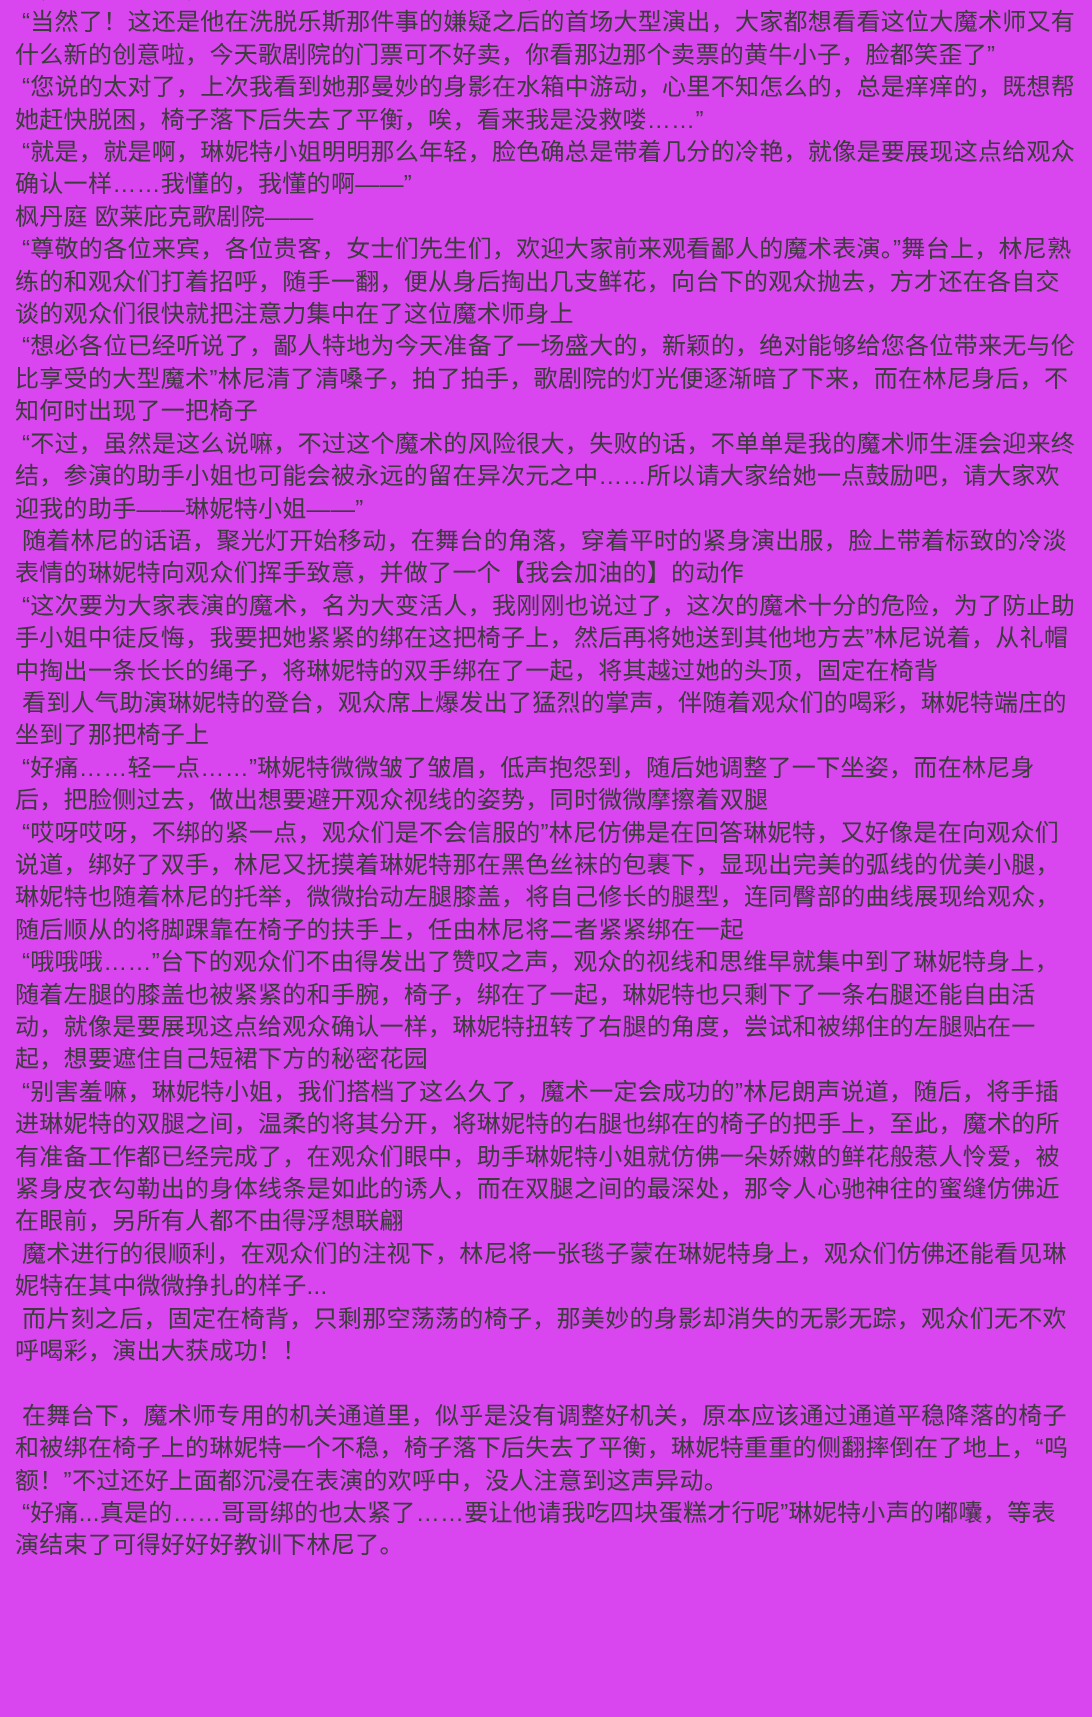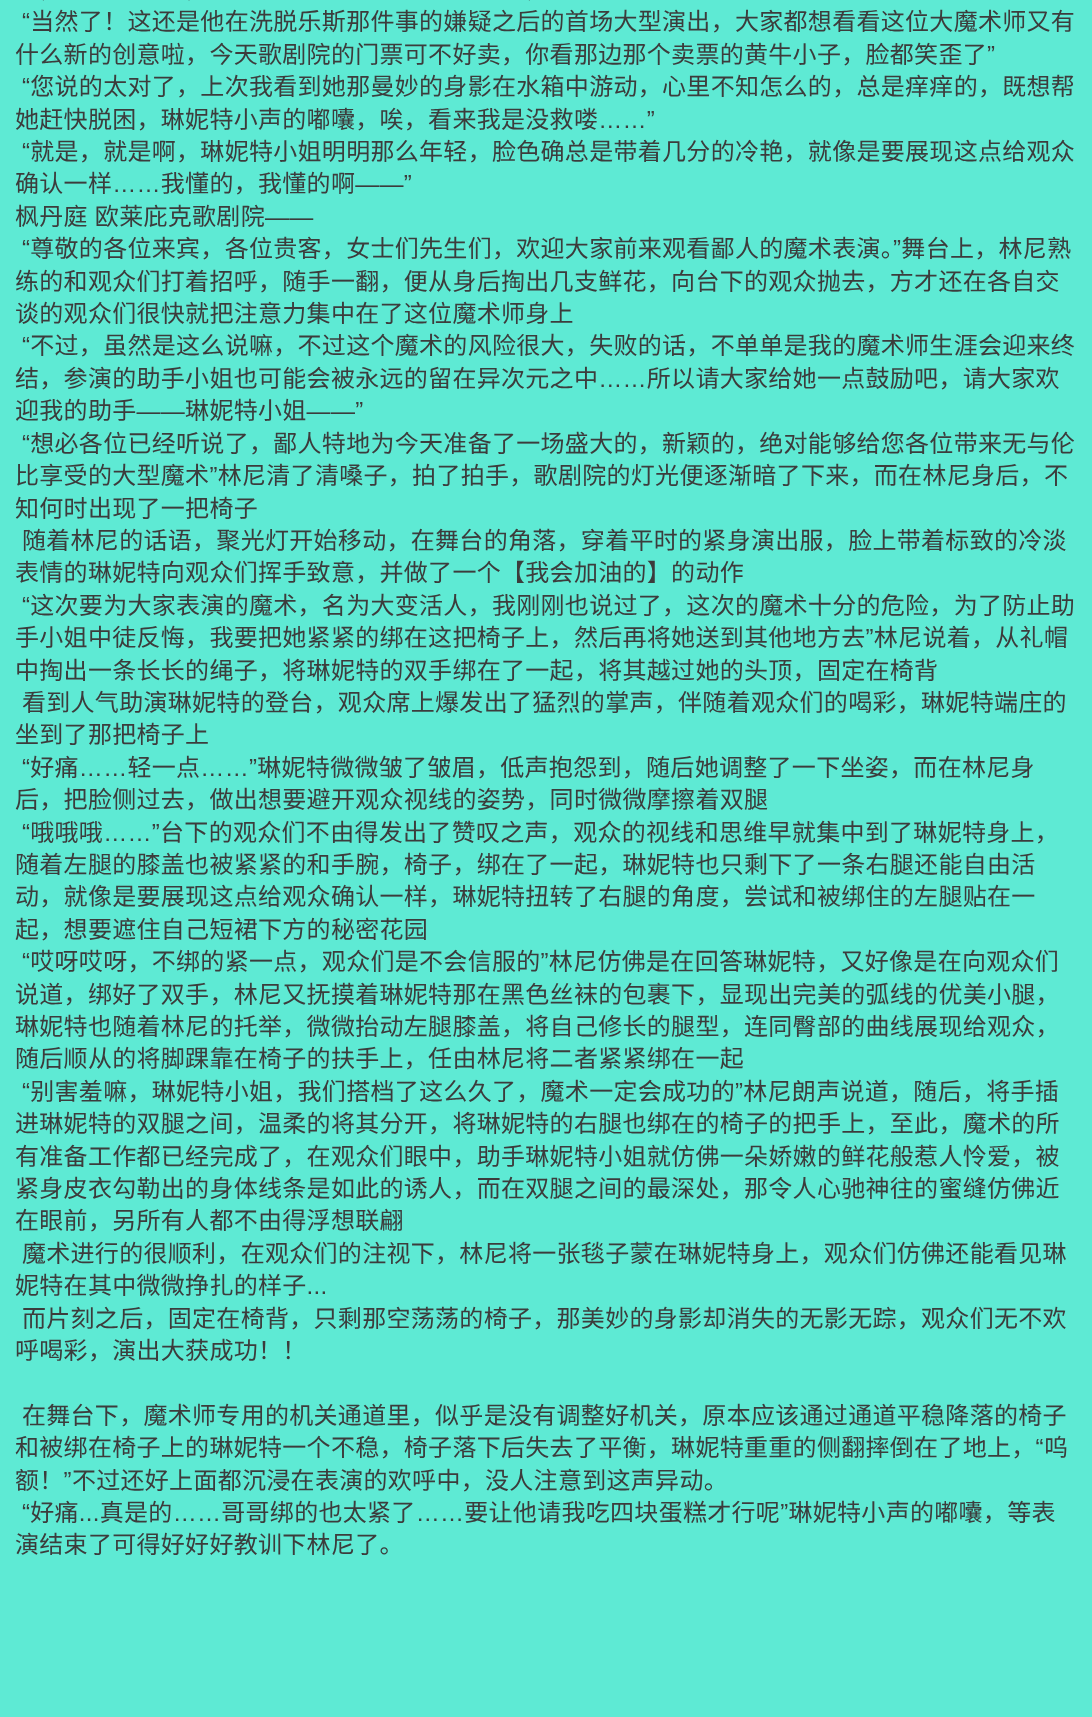--- a/index.html
+++ b/index.html
@@ -9,21 +9,21 @@
   }
   body {
     width: 1092px;
     height: 1717px;
     overflow: hidden;
   }
   .viewport {
     width: 1092px;
     height: 1717px;
     overflow: hidden;
-    background: #5eead4;
+    background: #d946ef;
   }
   .content {
     
     margin: -26px 16px 0 15px;
   }
   p.line {
     margin: 0;
     padding: 0;
     min-height: 32.4px;
     white-space: pre-wrap;
@@ -37,32 +37,32 @@
   }
 </style>
 </head>
 <body>
 
 <div class="viewport">
   <div class="content">
 
   <p class="line">喂，你听说了吗，今天的魔术表演可是一票难求，好多人天不亮就跑来歌剧院门口排队了</p>
       <p class="line"> “当然了！这还是他在洗脱乐斯那件事的嫌疑之后的首场大型演出，大家都想看看这位大魔术师又有什么新的创意啦，今天歌剧院的门票可不好卖，你看那边那个卖票的黄牛小子，脸都笑歪了”</p>
-      <p class="line"> “您说的太对了，上次我看到她那曼妙的身影在水箱中游动，心里不知怎么的，总是痒痒的，既想帮她赶快脱困，琳妮特小声的嘟囔，唉，看来我是没救喽……”</p>
+      <p class="line"> “您说的太对了，上次我看到她那曼妙的身影在水箱中游动，心里不知怎么的，总是痒痒的，既想帮她赶快脱困，椅子落下后失去了平衡，唉，看来我是没救喽……”</p>
       <p class="line"> “就是，就是啊，琳妮特小姐明明那么年轻，脸色确总是带着几分的冷艳，就像是要展现这点给观众确认一样……我懂的，我懂的啊——”</p>
       <p class="line">枫丹庭 欧莱庇克歌剧院——</p>
       <p class="line"> “尊敬的各位来宾，各位贵客，女士们先生们，欢迎大家前来观看鄙人的魔术表演。”舞台上，林尼熟练的和观众们打着招呼，随手一翻，便从身后掏出几支鲜花，向台下的观众抛去，方才还在各自交谈的观众们很快就把注意力集中在了这位魔术师身上</p>
+      <p class="line"> “想必各位已经听说了，鄙人特地为今天准备了一场盛大的，新颖的，绝对能够给您各位带来无与伦比享受的大型魔术”林尼清了清嗓子，拍了拍手，歌剧院的灯光便逐渐暗了下来，而在林尼身后，不知何时出现了一把椅子</p>
       <p class="line"> “不过，虽然是这么说嘛，不过这个魔术的风险很大，失败的话，不单单是我的魔术师生涯会迎来终结，参演的助手小姐也可能会被永远的留在异次元之中……所以请大家给她一点鼓励吧，请大家欢迎我的助手——琳妮特小姐——”</p>
-      <p class="line"> “想必各位已经听说了，鄙人特地为今天准备了一场盛大的，新颖的，绝对能够给您各位带来无与伦比享受的大型魔术”林尼清了清嗓子，拍了拍手，歌剧院的灯光便逐渐暗了下来，而在林尼身后，不知何时出现了一把椅子</p>
       <p class="line"> 随着林尼的话语，聚光灯开始移动，在舞台的角落，穿着平时的紧身演出服，脸上带着标致的冷淡表情的琳妮特向观众们挥手致意，并做了一个【我会加油的】的动作</p>
       <p class="line"> “这次要为大家表演的魔术，名为大变活人，我刚刚也说过了，这次的魔术十分的危险，为了防止助手小姐中徒反悔，我要把她紧紧的绑在这把椅子上，然后再将她送到其他地方去”林尼说着，从礼帽中掏出一条长长的绳子，将琳妮特的双手绑在了一起，将其越过她的头顶，固定在椅背</p>
       <p class="line"> 看到人气助演琳妮特的登台，观众席上爆发出了猛烈的掌声，伴随着观众们的喝彩，琳妮特端庄的坐到了那把椅子上</p>
       <p class="line"> “好痛……轻一点……”琳妮特微微皱了皱眉，低声抱怨到，随后她调整了一下坐姿，而在林尼身后，把脸侧过去，做出想要避开观众视线的姿势，同时微微摩擦着双腿</p>
+      <p class="line"> “哎呀哎呀，不绑的紧一点，观众们是不会信服的”林尼仿佛是在回答琳妮特，又好像是在向观众们说道，绑好了双手，林尼又抚摸着琳妮特那在黑色丝袜的包裹下，显现出完美的弧线的优美小腿，琳妮特也随着林尼的托举，微微抬动左腿膝盖，将自己修长的腿型，连同臀部的曲线展现给观众，随后顺从的将脚踝靠在椅子的扶手上，任由林尼将二者紧紧绑在一起</p>
       <p class="line"> “哦哦哦……”台下的观众们不由得发出了赞叹之声，观众的视线和思维早就集中到了琳妮特身上，随着左腿的膝盖也被紧紧的和手腕，椅子，绑在了一起，琳妮特也只剩下了一条右腿还能自由活动，就像是要展现这点给观众确认一样，琳妮特扭转了右腿的角度，尝试和被绑住的左腿贴在一起，想要遮住自己短裙下方的秘密花园</p>
-      <p class="line"> “哎呀哎呀，不绑的紧一点，观众们是不会信服的”林尼仿佛是在回答琳妮特，又好像是在向观众们说道，绑好了双手，林尼又抚摸着琳妮特那在黑色丝袜的包裹下，显现出完美的弧线的优美小腿，琳妮特也随着林尼的托举，微微抬动左腿膝盖，将自己修长的腿型，连同臀部的曲线展现给观众，随后顺从的将脚踝靠在椅子的扶手上，任由林尼将二者紧紧绑在一起</p>
       <p class="line"> “别害羞嘛，琳妮特小姐，我们搭档了这么久了，魔术一定会成功的”林尼朗声说道，随后，将手插进琳妮特的双腿之间，温柔的将其分开，将琳妮特的右腿也绑在的椅子的把手上，至此，魔术的所有准备工作都已经完成了，在观众们眼中，助手琳妮特小姐就仿佛一朵娇嫩的鲜花般惹人怜爱，被紧身皮衣勾勒出的身体线条是如此的诱人，而在双腿之间的最深处，那令人心驰神往的蜜缝仿佛近在眼前，另所有人都不由得浮想联翩</p>
       <p class="line"> 魔术进行的很顺利，在观众们的注视下，林尼将一张毯子蒙在琳妮特身上，观众们仿佛还能看见琳妮特在其中微微挣扎的样子...</p>
       <p class="line"> 而片刻之后，固定在椅背，只剩那空荡荡的椅子，那美妙的身影却消失的无影无踪，观众们无不欢呼喝彩，演出大获成功！！</p>
       <p class="line"></p>
       <p class="line"> 在舞台下，魔术师专用的机关通道里，似乎是没有调整好机关，原本应该通过通道平稳降落的椅子和被绑在椅子上的琳妮特一个不稳，椅子落下后失去了平衡，琳妮特重重的侧翻摔倒在了地上，“呜额！”不过还好上面都沉浸在表演的欢呼中，没人注意到这声异动。</p>
       <p class="line"> “好痛...真是的……哥哥绑的也太紧了……要让他请我吃四块蛋糕才行呢”琳妮特小声的嘟囔，等表演结束了可得好好好教训下林尼了。</p>
     </div>
 </div>
 
 </body></html>

